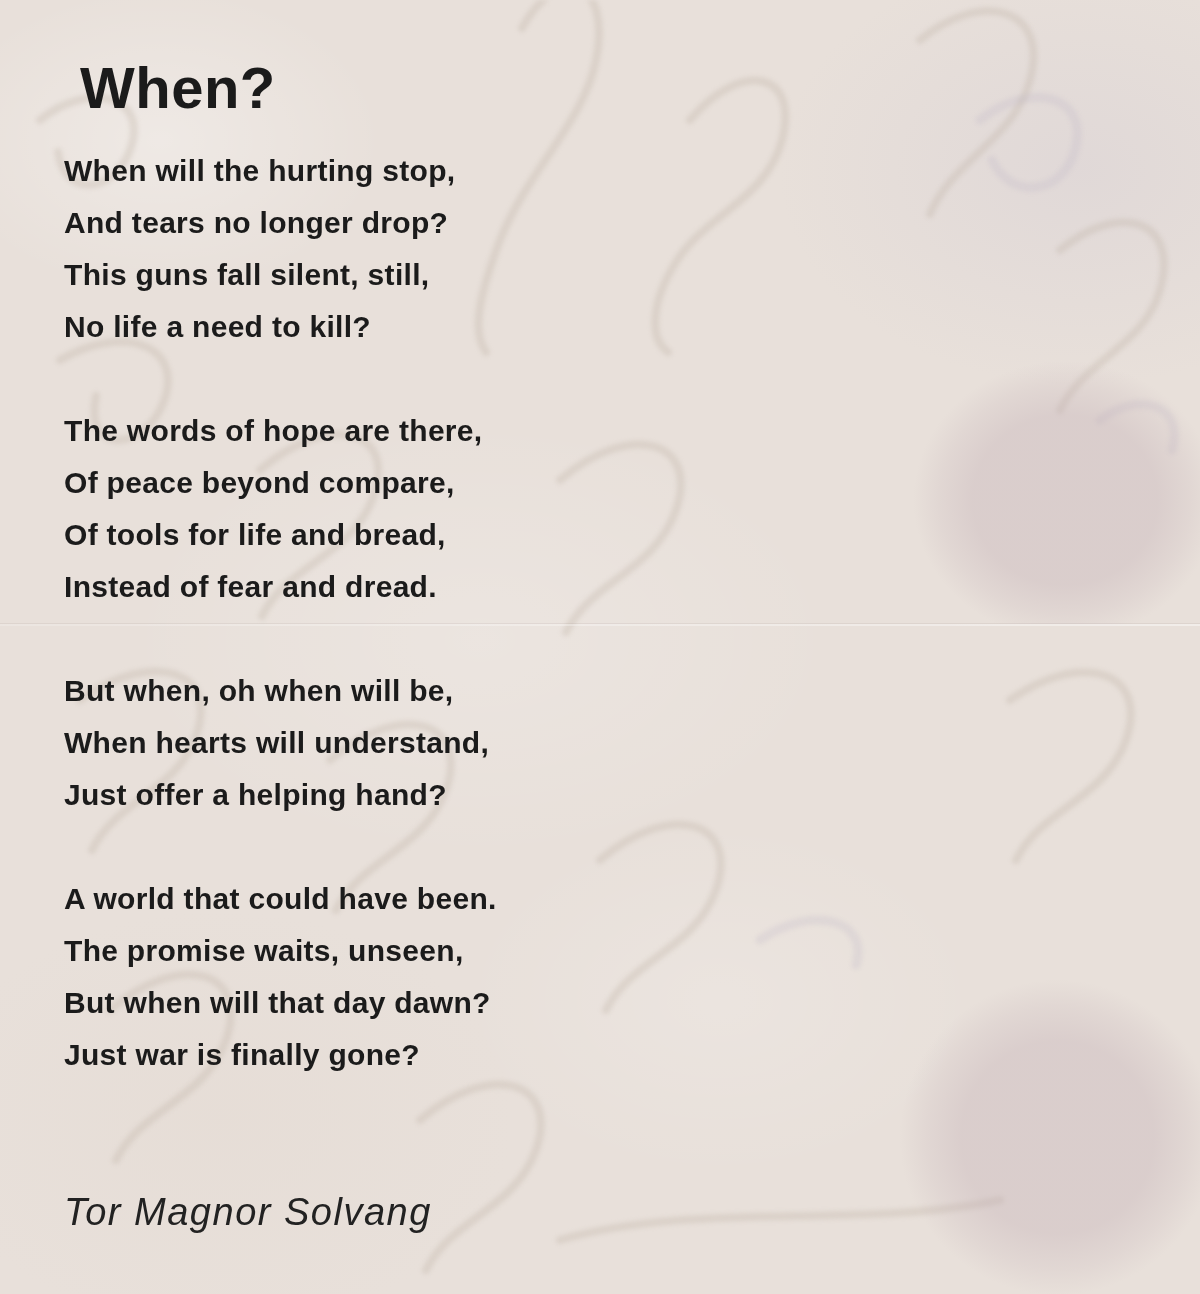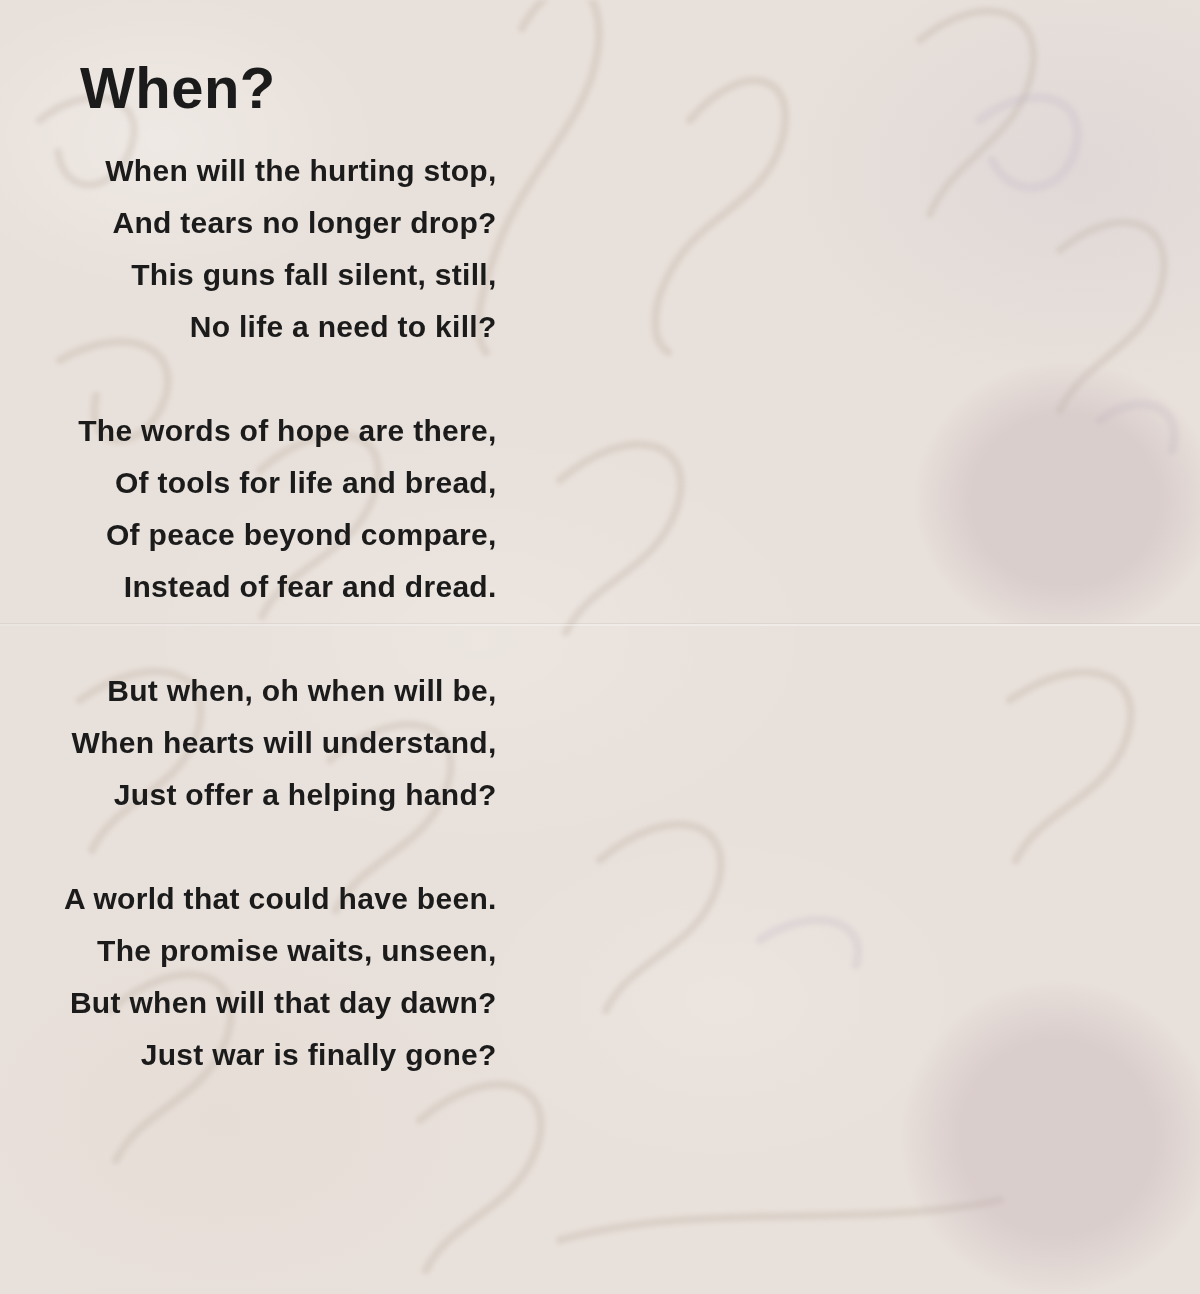--- a/index.html
+++ b/index.html
@@ -47,21 +47,21 @@
     position: absolute; left: 0; top: 624px;
     width: 100%; height: 2px;
     background: linear-gradient(to right, rgba(255,255,255,0.18), rgba(255,255,255,0.42));
     box-shadow: 0 -1px 0 rgba(130,110,105,0.10);
   }
   .title {
     position: absolute; left: 64px; top: 46px; margin: 16px;
     font-size: 58px; font-weight: 700; line-height: 52px;
     letter-spacing: 0.5px; color: #1b1b1b;
   }
-  .poem { position: absolute; left: 64px; top: 145px; text-align: right; }
+  .poem { position: absolute; left: 64px; top: 145px; }
   .stanza { margin: 0 0 52px 0; }
   .line {
     height: 52px; line-height: 52px;
     font-size: 30px; font-weight: 700; letter-spacing: 0.3px;
     color: #1b1b1b; white-space: nowrap;
   }
   .author {
     position: absolute; left: 64px; top: 1186px;
     font-size: 38px; font-style: italic; font-weight: 400;
     letter-spacing: 1.5px; line-height: 52px;
@@ -108,30 +108,31 @@
 
   <div class="poem">
     <div class="stanza">
       <div class="line">When will the hurting stop,</div>
       <div class="line">And tears no longer drop?</div>
       <div class="line">This guns fall silent, still,</div>
       <div class="line">No life a need to kill?</div>
     </div>
     <div class="stanza">
       <div class="line">The words of hope are there,</div>
+      <div class="line">Of peace beyond compare,</div>
       <div class="line">Of tools for life and bread,</div>
-      <div class="line">Of peace beyond compare,</div>
       <div class="line">Instead of fear and dread.</div>
     </div>
     <div class="stanza">
       <div class="line">But when, oh when will be,</div>
       <div class="line">When hearts will understand,</div>
       <div class="line">Just offer a helping hand?</div>
     </div>
     <div class="stanza">
       <div class="line">A world that could have been.</div>
       <div class="line">The promise waits, unseen,</div>
       <div class="line">But when will that day dawn?</div>
       <div class="line">Just war is finally gone?</div>
     </div>
   </div>
 
+  <div class="author">Tor Magnor Solvang</div>
 </div>
 
 </body></html>

